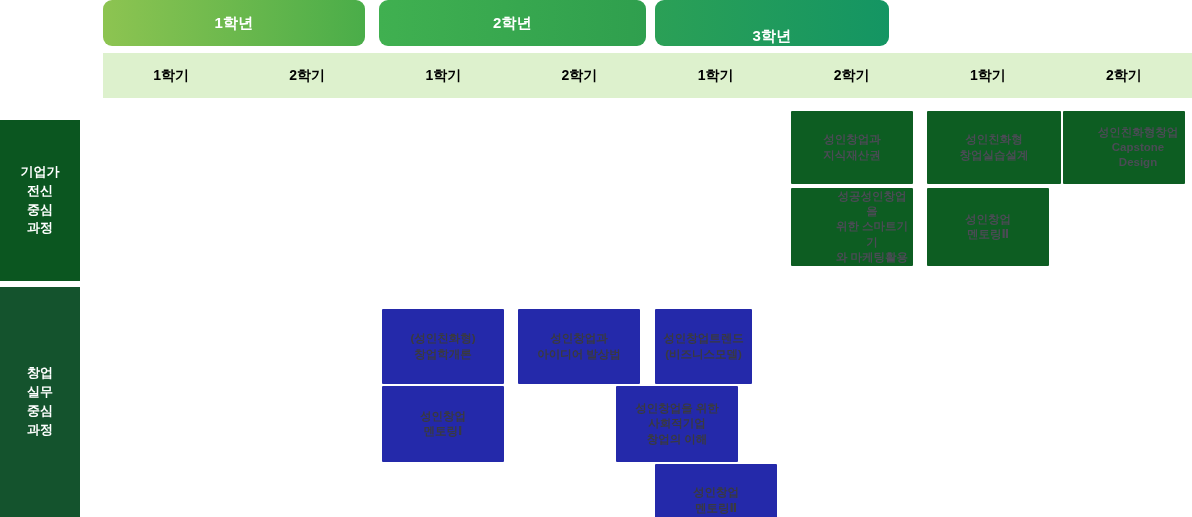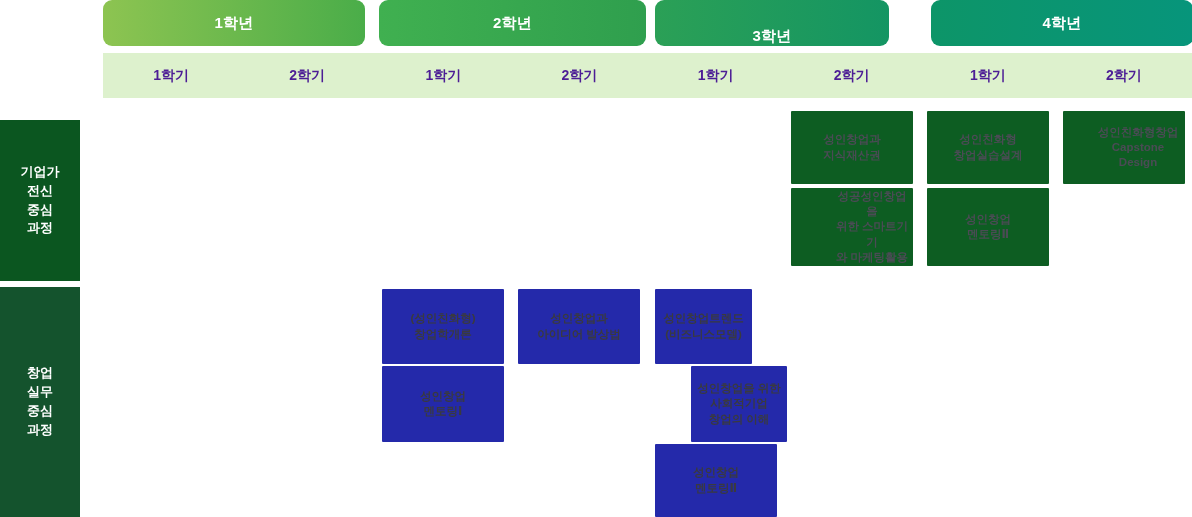--- a/index.html
+++ b/index.html
@@ -53,21 +53,21 @@
     background: #ddf1cd;
     display: flex;
   }
   .semester-cell {
     flex: 1 1 0;
     display: flex;
     align-items: center;
     justify-content: center;
     font-size: 14px;
     font-weight: bold;
-    color: #4c1d95;
+    color: #000000;
   }
 
   
   .track-label {
     position: absolute;
     left: 0;
     width: 80px;
     color: #ffffff;
     font-size: 13px;
     font-weight: bold;
@@ -97,38 +97,36 @@
     padding: 2px 4px;
     border-radius: 1px;
   }
   .course.green {
     background: #0d5d22;
     color: #4b4b55;
   }
   .course.blue {
     background: #2429aa;
     color: #3a3a3f;
+    margin-top: 20px;
   }
 </style>
 </head>
 <body>
 
 <div id="roadmap">
 
   <div class="year-bar year-1">
     <span>1학년</span>
   </div>
   <div class="year-bar year-2">
     <span>2학년</span>
   </div>
   <div class="year-bar year-3">
     <span>3학년</span>
-  </div>
-  <div class="year-bar year-4">
-    <span>4학년</span>
   </div>
 
   <div class="semester-strip">
     <div class="semester-cell">1학기</div>
     <div class="semester-cell">2학기</div>
     <div class="semester-cell">1학기</div>
     <div class="semester-cell">2학기</div>
     <div class="semester-cell">1학기</div>
     <div class="semester-cell">2학기</div>
     <div class="semester-cell">1학기</div>
@@ -147,35 +145,35 @@
 중심
 과정</span>
   </div>
 
   <div id="course-layer">
       <div class="course green" style="left: 791px; top: 111px; width: 122px; height: 73px;">성인창업과
 지식재산권</div>
       <div class="course green" style="left: 791px; top: 188px; width: 122px; height: 78px; padding-left: 44px;">성공성인창업을
 위한 스마트기기
 와 마케팅활용</div>
-      <div class="course green" style="left: 927px; top: 111px; width: 122px; height: 73px;">성인친화형
+      <div class="course green" style="left: 927px; top: 111px; width: 134px; height: 73px;">성인친화형
 창업실습설계</div>
       <div class="course green" style="left: 927px; top: 188px; width: 122px; height: 78px;">성인창업
 멘토링Ⅱ</div>
       <div class="course green" style="left: 1063px; top: 111px; width: 122px; height: 73px; padding-left: 32px;">성인친화형창업
 Capstone
 Design</div>
       <div class="course blue" style="left: 382px; top: 289px; width: 122px; height: 75px;">(성인친화형)
 창업학개론</div>
       <div class="course blue" style="left: 382px; top: 366px; width: 122px; height: 76px;">성인창업
 멘토링Ⅰ</div>
       <div class="course blue" style="left: 518px; top: 289px; width: 122px; height: 75px;">성인창업과
 아이디어 발상법</div>
       <div class="course blue" style="left: 655px; top: 289px; width: 97px; height: 75px;">성인창업트렌드
 (비즈니스모델)</div>
-      <div class="course blue" style="left: 691px; top: 366px; width: 96px; height: 76px;">성인창업을 위한
+      <div class="course blue" style="left: 616px; top: 366px; width: 122px; height: 76px;">성인창업을 위한
 사회적기업
 창업의 이해</div>
       <div class="course blue" style="left: 655px; top: 444px; width: 122px; height: 73px;">성인창업
 멘토링Ⅱ</div>
     </div>
 
 </div>
 
 </body></html>

